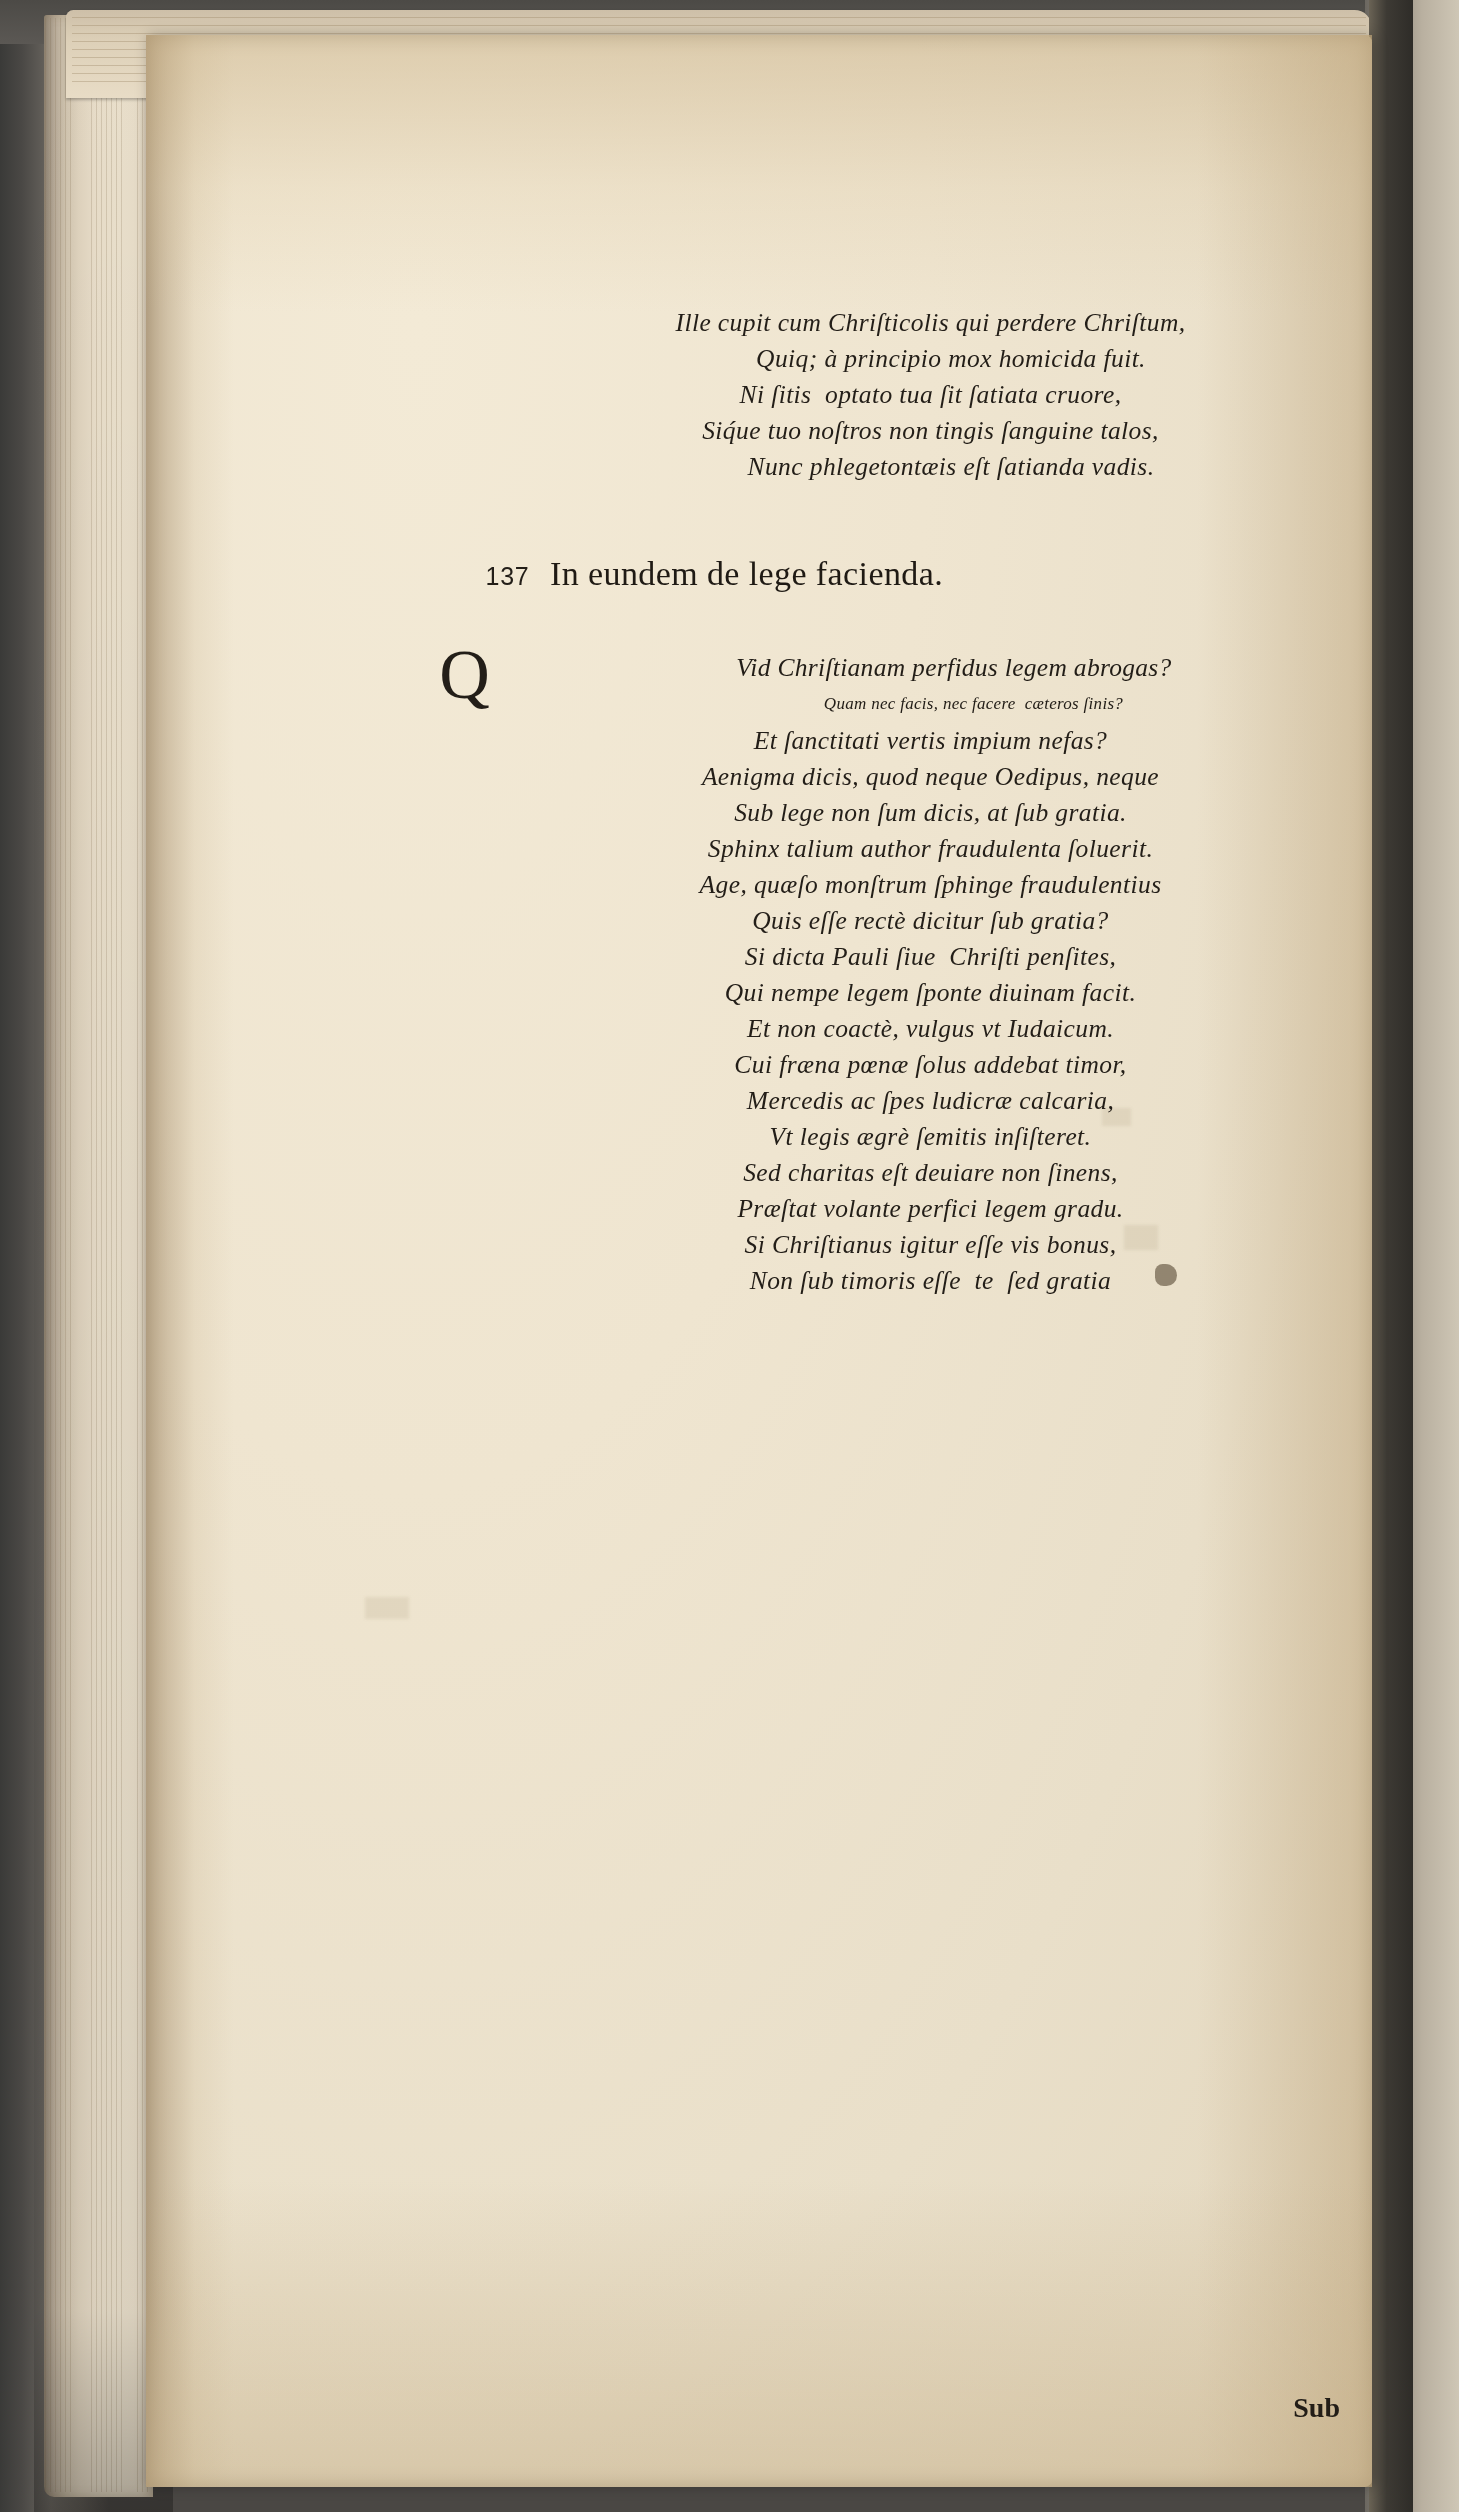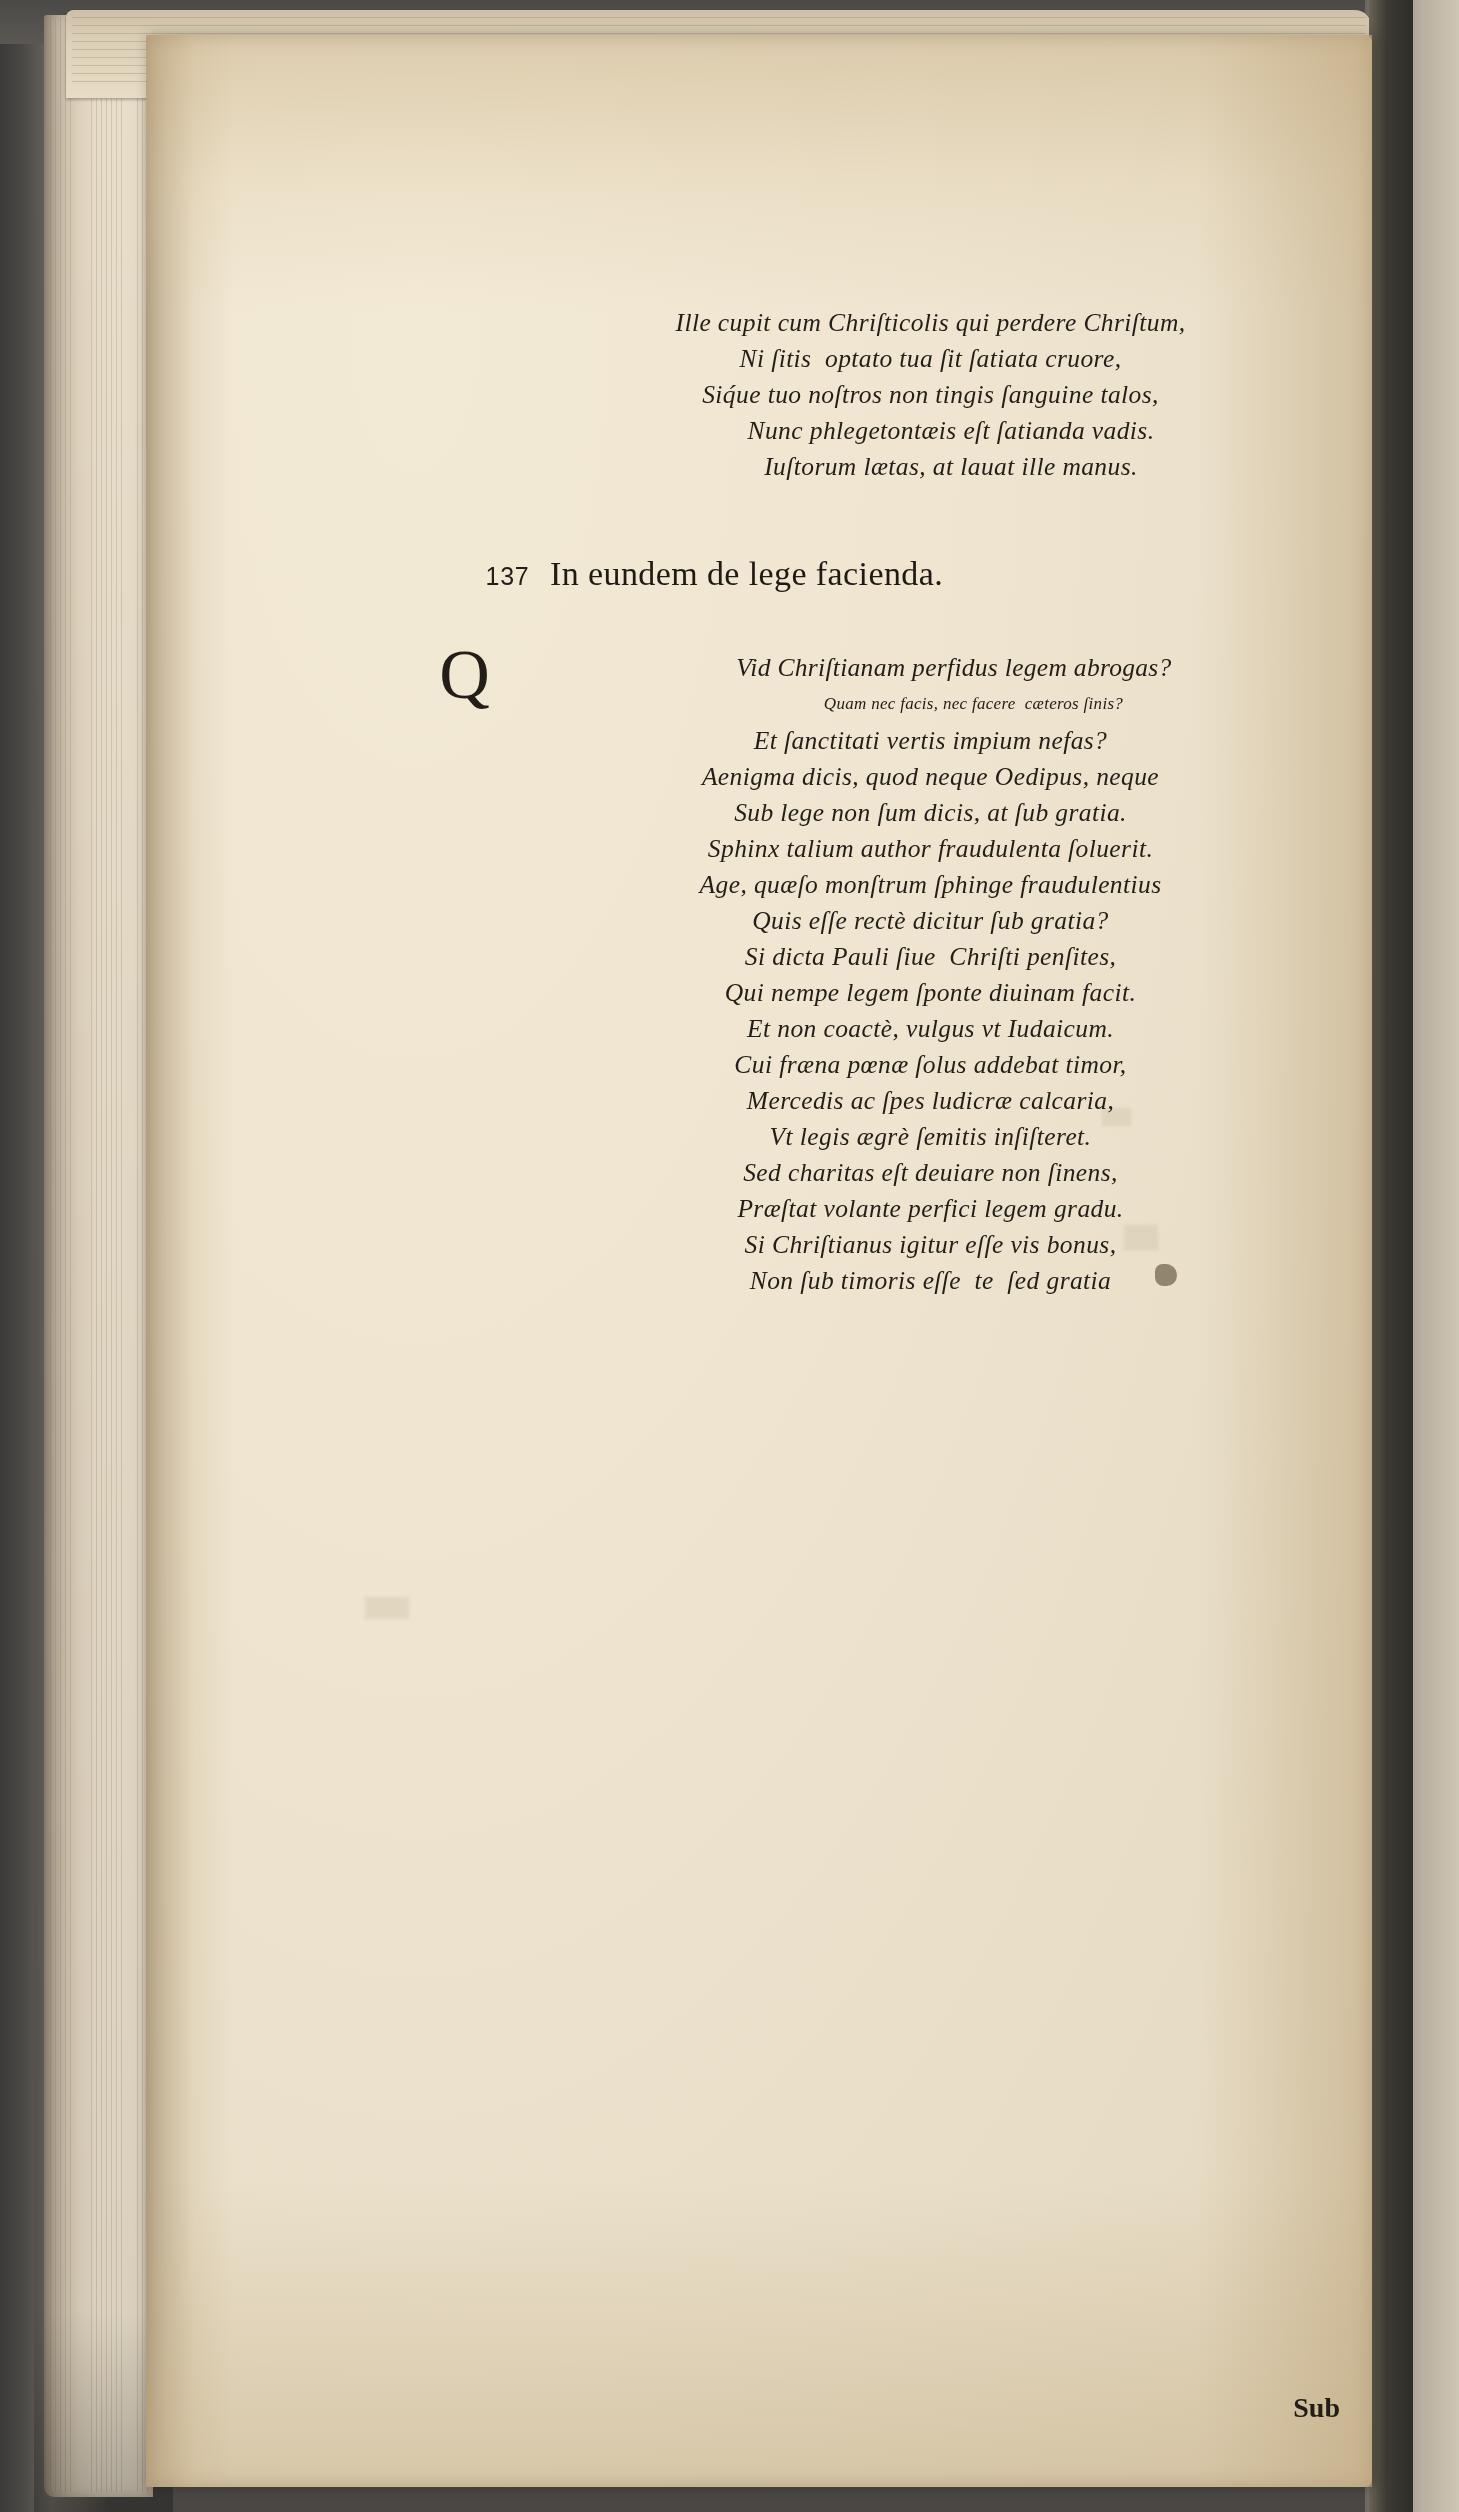--- a/index.html
+++ b/index.html
@@ -267,24 +267,24 @@
 
     <div class="show-through" style="left:956px; top:1073px; width:29px; height:17.5px;"></div>
     <div class="show-through" style="left:978px; top:1190px; width:34px; height:25px;"></div>
     <div class="ink-blot" style="left:1009px; top:1229px; width:22px; height:22px;"></div>
     <div class="show-through" style="left:219px; top:1562px; width:44px; height:22px;"></div>
 
     <div class="textblock">
 
       <div>
         <div class="verse">Ille cupit cum Chriſticolis qui perdere Chriſtum,</div>
+        <div class="verse indent">Quiq; à principio mox homicida fuit.</div>
         <div class="verse">Ni ſitis  optato tua ſit ſatiata cruore,</div>
         <div class="verse">Siq́ue tuo noſtros non tingis ſanguine talos,</div>
         <div class="verse indent">Nunc phlegetontæis eſt ſatianda vadis.</div>
-        <div class="verse indent">Iuſtorum lætas, at lauat ille manus.</div>
       </div>
 
       <div class="heading-row">
         <div class="heading-num">137</div>
         <div class="heading-title">In eundem de lege facienda.</div>
       </div>
 
       <div class="poem">
         <div class="dropcap-line">
           <span class="dropcap">Q</span>

